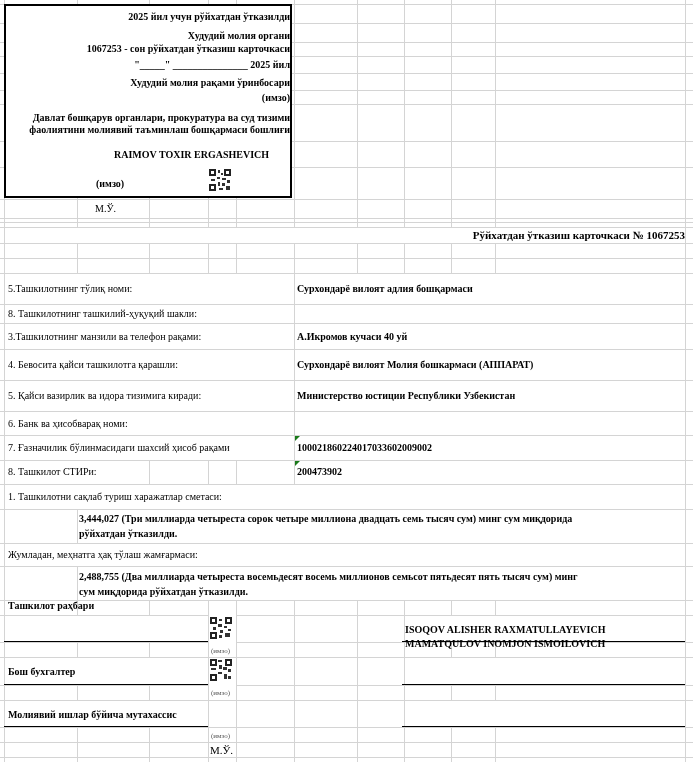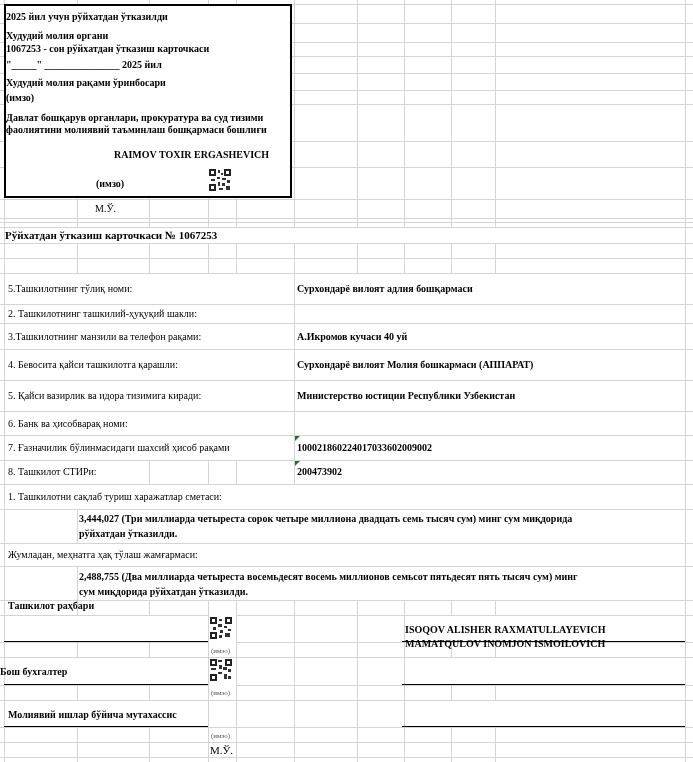--- a/index.html
+++ b/index.html
@@ -4,21 +4,21 @@
 <style>
   html, body { margin: 0; padding: 0; background: #ffffff; }
   body { width: 693px; height: 762px; position: relative; overflow: hidden;
          font-family: "Liberation Serif", serif; color: #000; }
   .grid { position: absolute; inset: 0; }
   .vl { position: absolute; top: 0; width: 1px; background: #d4d4d4; }
   .hl { position: absolute; left: 0; height: 1px; background: #d4d4d4; width: 693px; }
   .wcell { position: absolute; background: #fff; }
   .t { position: absolute; white-space: nowrap; font-size: 10px; line-height: 12px; }
   .b { font-weight: bold; }
-  .c { text-align: left; }
+  .c { text-align: right; }
   .hdr-box { position: absolute; left: 4px; top: 4px; width: 288px; height: 194px;
              border: 2px solid #000; box-sizing: border-box; }
   .uline { position: absolute; height: 1px; background: #000; }
   .qr { position: absolute; width: 22px; height: 22px; }
   .small { font-size: 7px; color: #555; }
   .corner { position: absolute; width: 0; height: 0; border-top: 5px solid #1a7a1a; border-right: 5px solid transparent; }
 </style>
 </head>
 <body>
 
@@ -135,21 +135,21 @@
   <rect x="17" y="17" width="4" height="4" fill="#333"></rect>
     <rect x="10" y="19" width="4" height="2" fill="#333"></rect>
 </svg>
 <div class="t" style="left:95px;top:203px">М.Ў.</div>
 
 <div class="t b c" style="left:5px;top:229px;width:680px;font-size:11px">Рўйхатдан ўтказиш карточкаси № 1067253</div>
 
 <div class="t" style="left:8px;top:283px">5.Ташкилотнинг тўлиқ номи:</div>
 <div class="t b" style="left:297px;top:283px">Сурхондарё вилоят адлия бошқармаси</div>
 
-<div class="t" style="left:8px;top:308px">2. Ташкилотнинг ташкилий-ҳуқуқий шакли:</div>
+<div class="t" style="left:8px;top:308px">8. Ташкилотнинг ташкилий-ҳуқуқий шакли:</div>
 <div class="t b" style="left:297px;top:308px"></div>
 
 <div class="t" style="left:8px;top:331px">3.Ташкилотнинг манзили ва телефон рақами:</div>
 <div class="t b" style="left:297px;top:331px">А.Икромов кучаси 40 уй</div>
 
 <div class="t" style="left:8px;top:359px">4. Бевосита қайси ташкилотга қарашли:</div>
 <div class="t b" style="left:297px;top:359px">Сурхондарё вилоят Молия бошкармаси (АППАРАТ)</div>
 
 <div class="t" style="left:8px;top:390px">5. Қайси вазирлик ва идора тизимига киради:</div>
 <div class="t b" style="left:297px;top:390px">Министерство юстиции Республики Узбекистан</div>
@@ -189,21 +189,21 @@
     <rect x="3" y="10" width="3" height="3" fill="#333"></rect>
   <rect x="18" y="12" width="3" height="2" fill="#333"></rect>
     <rect x="10" y="13" width="3" height="3" fill="#333"></rect>
   <rect x="15" y="16" width="5" height="4" fill="#333"></rect>
     <rect x="9" y="18" width="3" height="3" fill="#333"></rect>
 </svg>
 <div class="t small" style="left:211px;top:645px">(имзо)</div>
 <div class="t b" style="left:405px;top:624px">ISOQOV ALISHER RAXMATULLAYEVICH</div>
 <div class="uline" style="left:402px;top:641px;width:283px"></div>
 
-<div class="t b" style="left:0;top:666px">Бош бухгалтер</div>
+<div class="t b" style="left:8px;top:666px">Бош бухгалтер</div>
 <div class="uline" style="left:4px;top:684px;width:204px"></div>
 <svg class="qr" style="left:210px;top:659px" viewBox="0 0 22 22">
   <rect width="22" height="22" fill="#fff"></rect>
   <rect x="0" y="0" width="7" height="7" fill="#222"></rect>
     <rect x="2" y="2" width="3" height="3" fill="#fff"></rect>
   <rect x="15" y="0" width="7" height="7" fill="#222"></rect>
     <rect x="17" y="2" width="3" height="3" fill="#fff"></rect>
   <rect x="0" y="15" width="7" height="7" fill="#222"></rect>
     <rect x="2" y="17" width="3" height="3" fill="#fff"></rect>
   <rect x="8" y="1" width="4" height="2" fill="#333"></rect>

